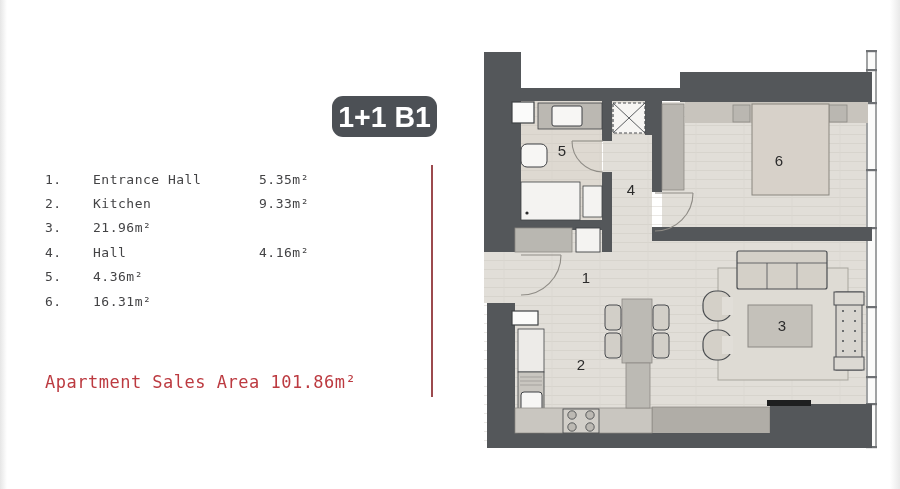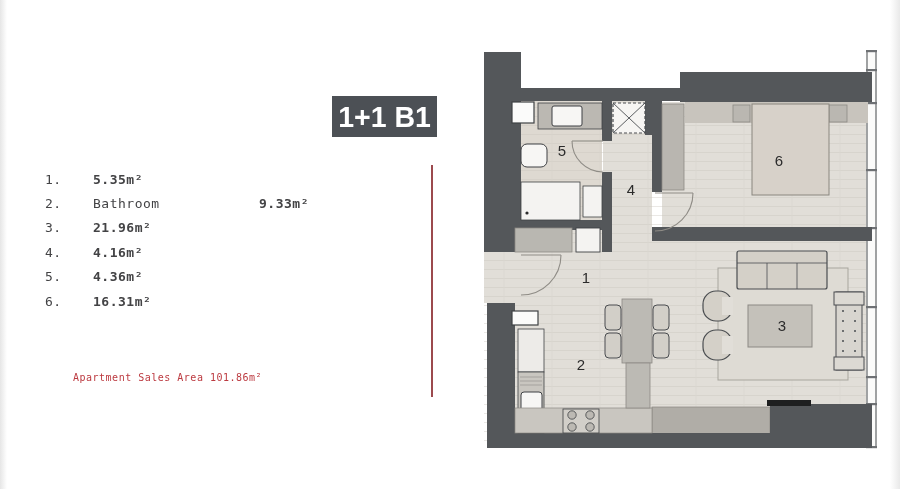--- a/index.html
+++ b/index.html
@@ -1,61 +1,63 @@
 <!DOCTYPE html>
 <html><head>
 <meta charset="utf-8">
 <style>
   html,body{margin:0;padding:0;background:#ffffff;}
   .screen{position:relative;width:900px;height:489px;background:#ffffff;overflow:hidden;
           font-family:"DejaVu Sans Mono","Liberation Mono",monospace;}
   .edge{position:absolute;top:0;height:100%;}
   .edge.left{left:0;width:7px;background:linear-gradient(90deg,#e6e6e6,#ffffff);}
   .edge.right{right:0;width:10px;background:linear-gradient(270deg,#e9e9e9,#ffffff);}
-  .title-box{position:absolute;left:332px;top:96px;width:105px;height:41px;background:#4c5055;}
+  .title-box{position:absolute;left:332px;top:96px;width:105px;height:41px;background:#4c5055;border-radius:11px;}
   .title-box span{display:block;text-align:center;line-height:41px;color:#ffffff;
                   font-family:"Liberation Sans",sans-serif;font-weight:bold;font-size:30px;
                   transform:scaleX(.95);letter-spacing:0px;}
   .legend{position:absolute;left:45px;top:167px;width:330px;color:#434345;font-size:13px;letter-spacing:.5px;}
   .legend .row{display:flex;height:24.4px;align-items:center;}
   .legend .no{width:48px;}
   .legend .name{width:166px;}
-  .legend .area{width:90px;font-weight:bold;}
-  .sales{position:absolute;left:45px;top:372px;font-size:10px;letter-spacing:.5px;color:#bc3a40;margin-left:28px;}
+  .legend .area{width:90px;}
+  .sales{position:absolute;left:45px;top:372px;font-size:17px;letter-spacing:.5px;color:#bc3a40;}
   .red-line{position:absolute;left:431px;top:165px;width:2px;height:232px;background:#9c4a4e;}
   svg{position:absolute;left:0;top:0;}
   svg text{font-family:"Liberation Sans",sans-serif;font-size:15px;fill:#2b2b2b;}
 </style>
 </head>
 <body>
 
 <div class="screen">
   <div class="edge left"></div>
   <div class="edge right"></div>
 
   <div class="title-box">
     <span>1+1 B1</span>
   </div>
 
   <div class="legend">
     <div class="row">
       <span class="no">1.</span>
+      <span class="name">Entrance Hall</span>
       <span class="area">5.35m²</span>
     </div>
     <div class="row">
       <span class="no">2.</span>
-      <span class="name">Bathroom</span>
+      <span class="name">Kitchen</span>
       <span class="area">9.33m²</span>
     </div>
     <div class="row">
       <span class="no">3.</span>
       <span class="area">21.96m²</span>
     </div>
     <div class="row">
       <span class="no">4.</span>
+      <span class="name">Hall</span>
       <span class="area">4.16m²</span>
     </div>
     <div class="row">
       <span class="no">5.</span>
       <span class="area">4.36m²</span>
     </div>
     <div class="row">
       <span class="no">6.</span>
       <span class="area">16.31m²</span>
     </div>

